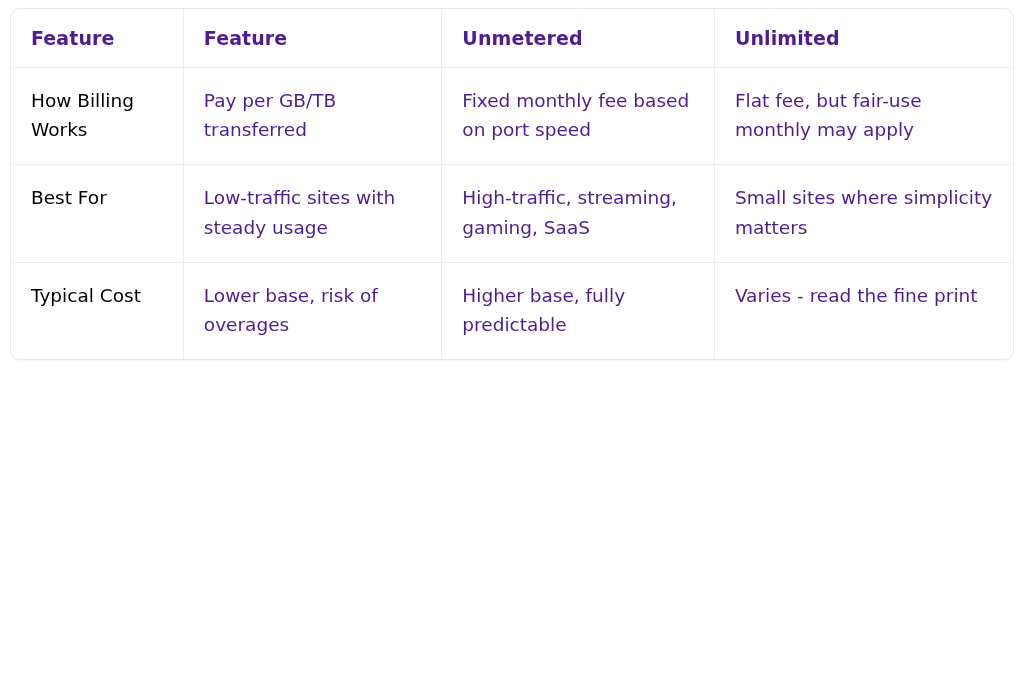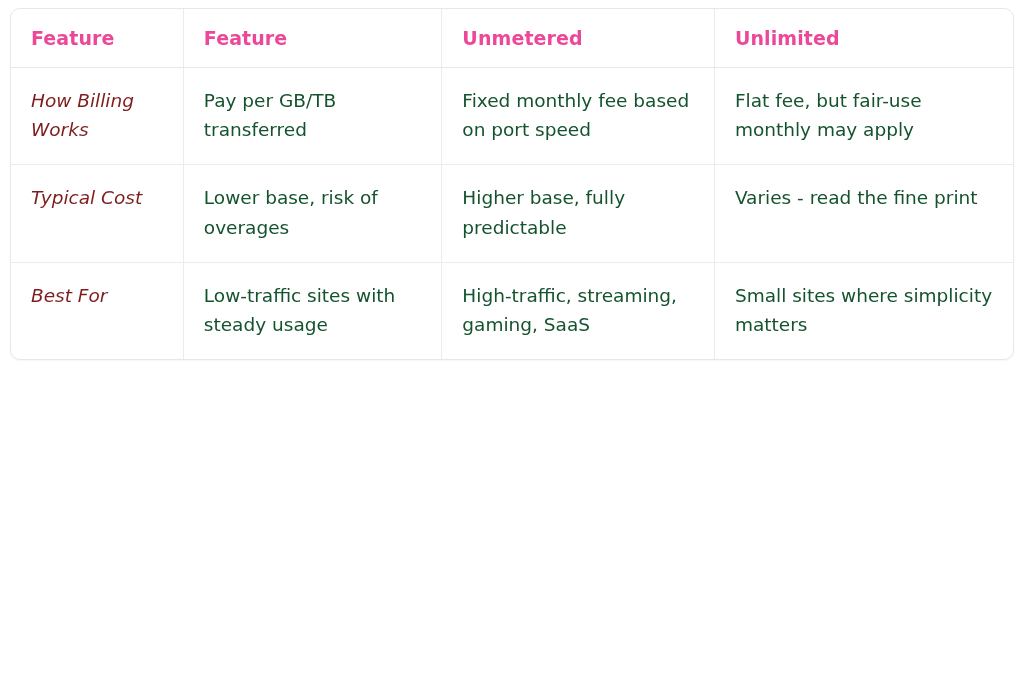--- a/index.html
+++ b/index.html
@@ -40,54 +40,53 @@
   table.compare col.c0 { width: 17.2%; }
   table.compare col.c1 { width: 25.8%; }
   table.compare col.c2 { width: 27.2%; }
   table.compare col.c3 { width: 29.8%; }
 
   table.compare th {
     text-align: left;
     vertical-align: middle;
     font-size: 19px;
     font-weight: bold;
-    color: #ec4899;
+    color: #4c1d95;
     padding: 18px 20px 18px 20px;
     border-bottom: 1px solid #e6e8eb;
     letter-spacing: 0.1px;
   }
 
   table.compare td {
     text-align: left;
     vertical-align: top;
     font-size: 18.5px;
     line-height: 1.58;
-    color: #14532d;
+    color: #4c1d95;
     padding: 18px 20px 20px 20px;
     border-bottom: 1px solid #ececef;
     border-right: 1px solid #ececef;
   }
 
   table.compare th {
     border-right: 1px solid #ececef;
   }
 
   table.compare th:last-child,
   table.compare td:last-child {
     border-right: none;
     margin-left: 28px;
   }
 
   table.compare tbody tr:last-child td {
     border-bottom: none;
   }
 
   table.compare td.feature-cell {
-    color: #7f1d1d;
-    font-style: italic;
+    color: #000000;
   }
 
   .cell-text {
     display: block;
     white-space: pre-line;
   }
 </style>
 </head>
 <body>
 
@@ -121,45 +120,45 @@
             <span class="cell-text">Fixed monthly fee based on port speed</span>
           </td>
           <td>
             <span class="cell-text">Flat fee, but fair-use monthly may apply</span>
           </td>
         </tr>
 
 
         <tr>
           <td class="feature-cell">
+            <span class="cell-text">Best For</span>
+          </td>
+          <td>
+            <span class="cell-text">Low-traffic sites with steady usage</span>
+          </td>
+          <td>
+            <span class="cell-text">High-traffic, streaming, gaming, SaaS</span>
+          </td>
+          <td>
+            <span class="cell-text">Small sites where simplicity matters</span>
+          </td>
+        </tr>
+
+        <tr>
+          <td class="feature-cell">
             <span class="cell-text">Typical Cost</span>
           </td>
           <td>
             <span class="cell-text">Lower base, risk of overages</span>
           </td>
           <td>
             <span class="cell-text">Higher base, fully predictable</span>
           </td>
           <td>
             <span class="cell-text">Varies  -  read the fine print</span>
           </td>
         </tr>
 
-        <tr>
-          <td class="feature-cell">
-            <span class="cell-text">Best For</span>
-          </td>
-          <td>
-            <span class="cell-text">Low-traffic sites with steady usage</span>
-          </td>
-          <td>
-            <span class="cell-text">High-traffic, streaming, gaming, SaaS</span>
-          </td>
-          <td>
-            <span class="cell-text">Small sites where simplicity matters</span>
-          </td>
-        </tr>
-
 
       </tbody>
     </table>
   </div>
 </div>
 
 </body></html>

